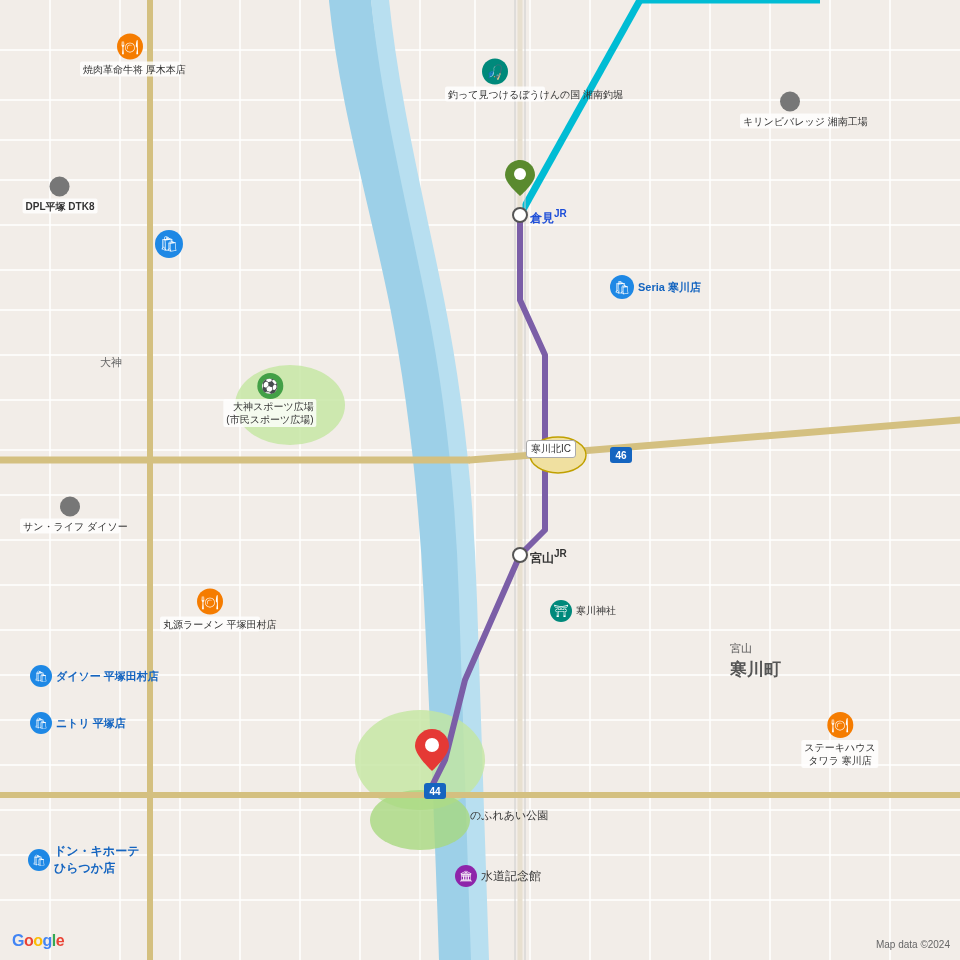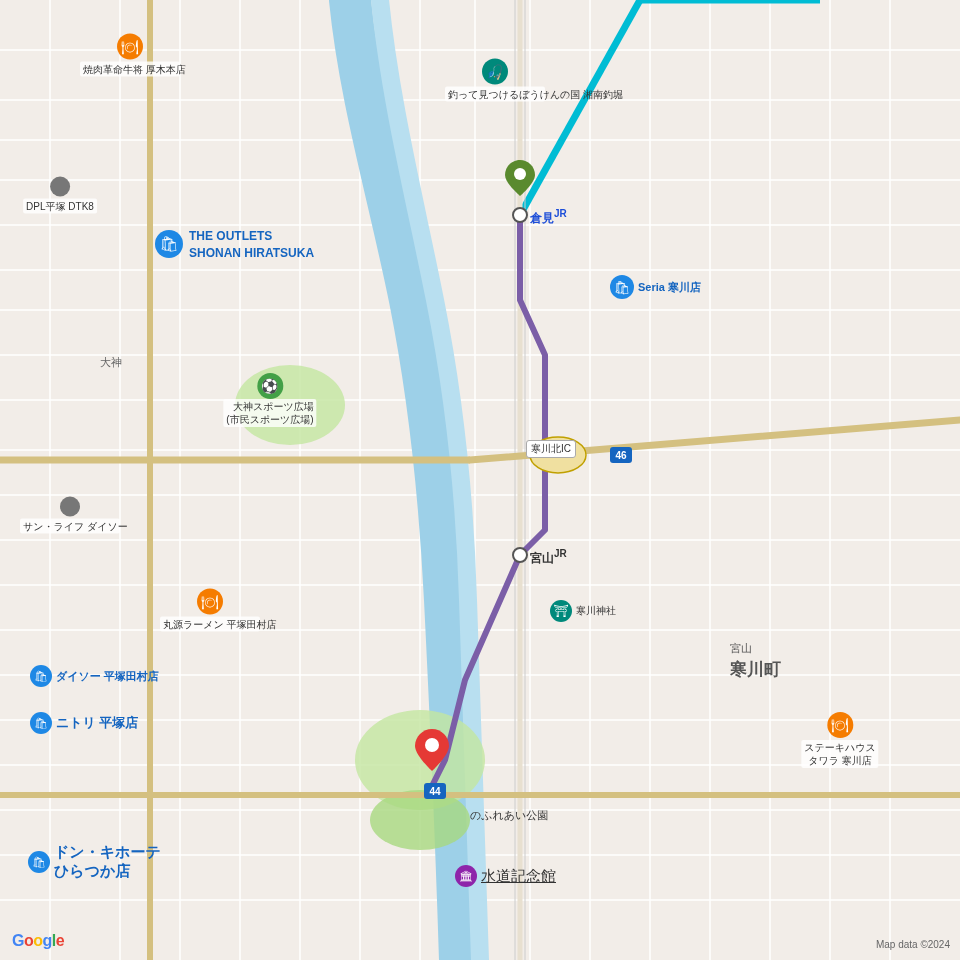--- a/index.html
+++ b/index.html
@@ -171,32 +171,32 @@
   <div class="poi" style="left:130px; top:55px;">
     <div class="poi-icon poi-orange">🍽</div>
     <div class="poi-label">焼肉革命牛将 厚木本店</div>
   </div>
 
   <div class="poi" style="left:495px; top:80px;">
     <div class="poi-icon poi-teal">🎣</div>
     <div class="poi-label">釣って見つけるぼうけんの国 湘南釣堀</div>
   </div>
 
-
-  <div class="poi" style="left:60px; top:195px;">
+  <div class="poi" style="left:790px; top:110px;">
+    <div style="width:20px; height:20px; background:#777; border-radius:50%; margin-bottom:2px;"></div>
+    <div class="poi-label">キリンビバレッジ 湘南工場</div>
+  </div>
+
+  <div class="poi" style="left:60px; top:195px;font-weight:bold;">
     <div style="width:20px; height:20px; background:#777; border-radius:50%; margin-bottom:2px;"></div>
     <div class="poi-label">DPL平塚 DTK8</div>
   </div>
 
   <div style="position:absolute; left:155px; top:228px; display:flex; align-items:flex-start; gap:6px;">
     <div style="width:28px; height:28px; background:#1e88e5; border-radius:50%; display:flex; align-items:center; justify-content:center; color:white; font-size:15px; flex-shrink:0; margin-top:2px;">🛍</div>
-    <div style="font-size:12px; color:#1565c0; font-weight:bold; line-height:1.4;">
-      <div>THE OUTLETS</div>
-      <div>SHONAN HIRATSUKA</div>
-    </div>
   </div>
 
   <div style="position:absolute; left:610px; top:275px; display:flex; align-items:center; gap:4px;">
     <div style="width:24px; height:24px; background:#1e88e5; border-radius:50%; display:flex; align-items:center; justify-content:center; color:white; font-size:13px; flex-shrink:0;">🛍</div>
     <div style="font-size:11px; color:#1565c0; font-weight:bold;">Seria 寒川店</div>
   </div>
 
   <div style="position:absolute; left:530px; top:208px; font-size:12px; font-weight:bold; color:#1d4ed8;">倉見<span style="font-size:10px; vertical-align:super;">JR</span></div>
 
   <div style="position:absolute; left:100px; top:355px; font-size:11px; color:#666;text-align:right;">大神</div>
@@ -225,41 +225,41 @@
     <div class="poi-label">丸源ラーメン 平塚田村店</div>
   </div>
 
   <div style="position:absolute; left:30px; top:665px; display:flex; align-items:center; gap:4px;">
     <div style="width:22px; height:22px; background:#1e88e5; border-radius:50%; display:flex; align-items:center; justify-content:center; color:white; font-size:11px;">🛍</div>
     <div style="font-size:11px; color:#1565c0; font-weight:bold;">ダイソー 平塚田村店</div>
   </div>
 
   <div style="position:absolute; left:30px; top:712px; display:flex; align-items:center; gap:4px;">
     <div style="width:22px; height:22px; background:#1e88e5; border-radius:50%; display:flex; align-items:center; justify-content:center; color:white; font-size:11px;">🛍</div>
-    <div style="font-size:13px; color:#1565c0; font-weight:bold;font-family:Liberation Serif, serif;">ニトリ 平塚店</div>
+    <div style="font-size:11px; color:#1565c0; font-weight:bold;">ニトリ 平塚店</div>
   </div>
 
   <div style="position:absolute; left:730px; top:640px; font-size:11px; color:#555; line-height:1.5;">
     <div>宮山</div>
     <div style="font-weight:bold; font-size:17px;">寒川町</div>
   </div>
 
   <div class="poi" style="left:840px; top:740px;">
     <div class="poi-icon poi-orange">🍽</div>
     <div class="poi-label" style="text-align:center;">ステーキハウス<br>タワラ 寒川店</div>
   </div>
 
   <div style="position:absolute; left:28px; top:843px; display:flex; align-items:center; gap:4px;">
     <div style="width:22px; height:22px; background:#1e88e5; border-radius:50%; display:flex; align-items:center; justify-content:center; color:white; font-size:11px;">🛍</div>
-    <div style="font-size:15px; color:#1565c0; font-weight:bold;">ドン・キホーテ<br>ひらつか店</div>
+    <div style="font-size:12px; color:#1565c0; font-weight:bold;">ドン・キホーテ<br>ひらつか店</div>
   </div>
 
   <div style="position:absolute; left:455px; top:865px; display:flex; align-items:center; gap:4px;">
     <div style="width:22px; height:22px; background:#8e24aa; border-radius:50%; display:flex; align-items:center; justify-content:center; color:white; font-size:11px;">🏛</div>
-    <div style="font-size:15px; color:#333;text-decoration:underline;">水道記念館</div>
+    <div style="font-size:12px; color:#333;">水道記念館</div>
   </div>
 
   <div style="position:absolute; left:470px; top:808px; font-size:11px; color:#333;">のふれあい公園</div>
 
   <div style="position:absolute; left:520px; top:200px; transform:translate(-50%, -100%);">
     <svg width="30" height="36" viewBox="0 0 30 36">
       <path d="M15 0 C6.7 0 0 6.7 0 15 C0 23.3 15 36 15 36 C15 36 30 23.3 30 15 C30 6.7 23.3 0 15 0Z" fill="#5a8a2e"></path>
       <circle cx="15" cy="14" r="6" fill="white"></circle>
     </svg>
   </div>

